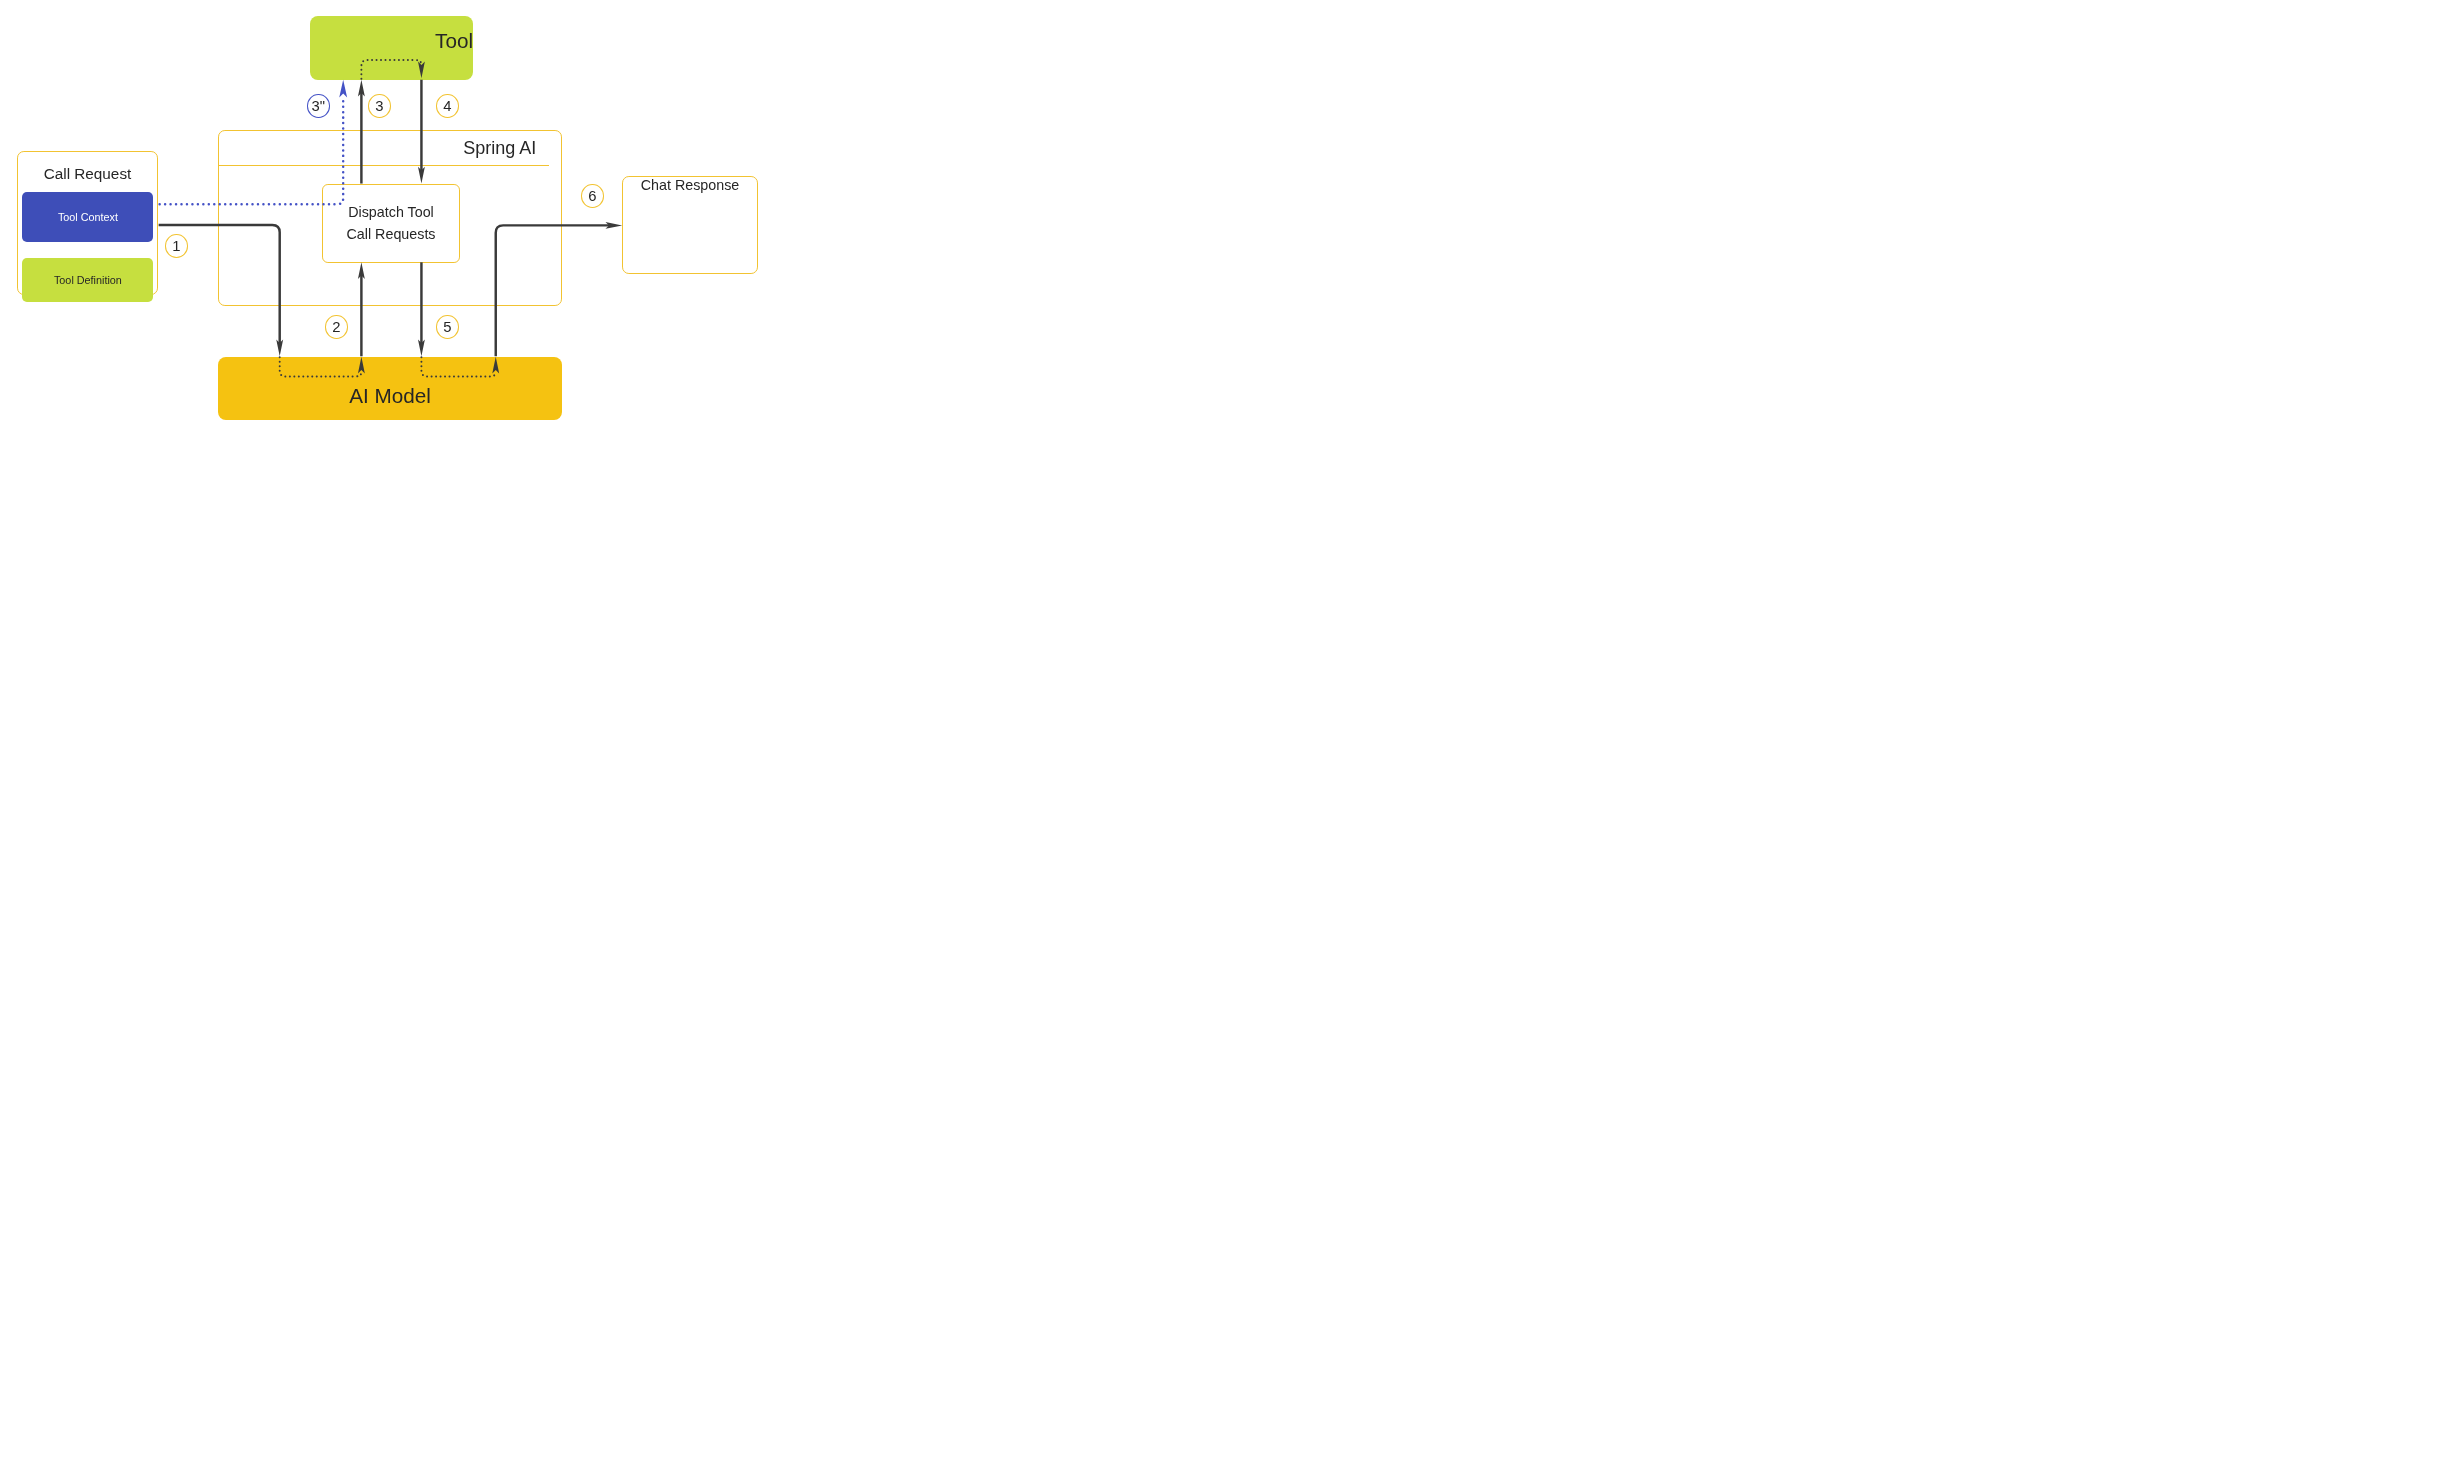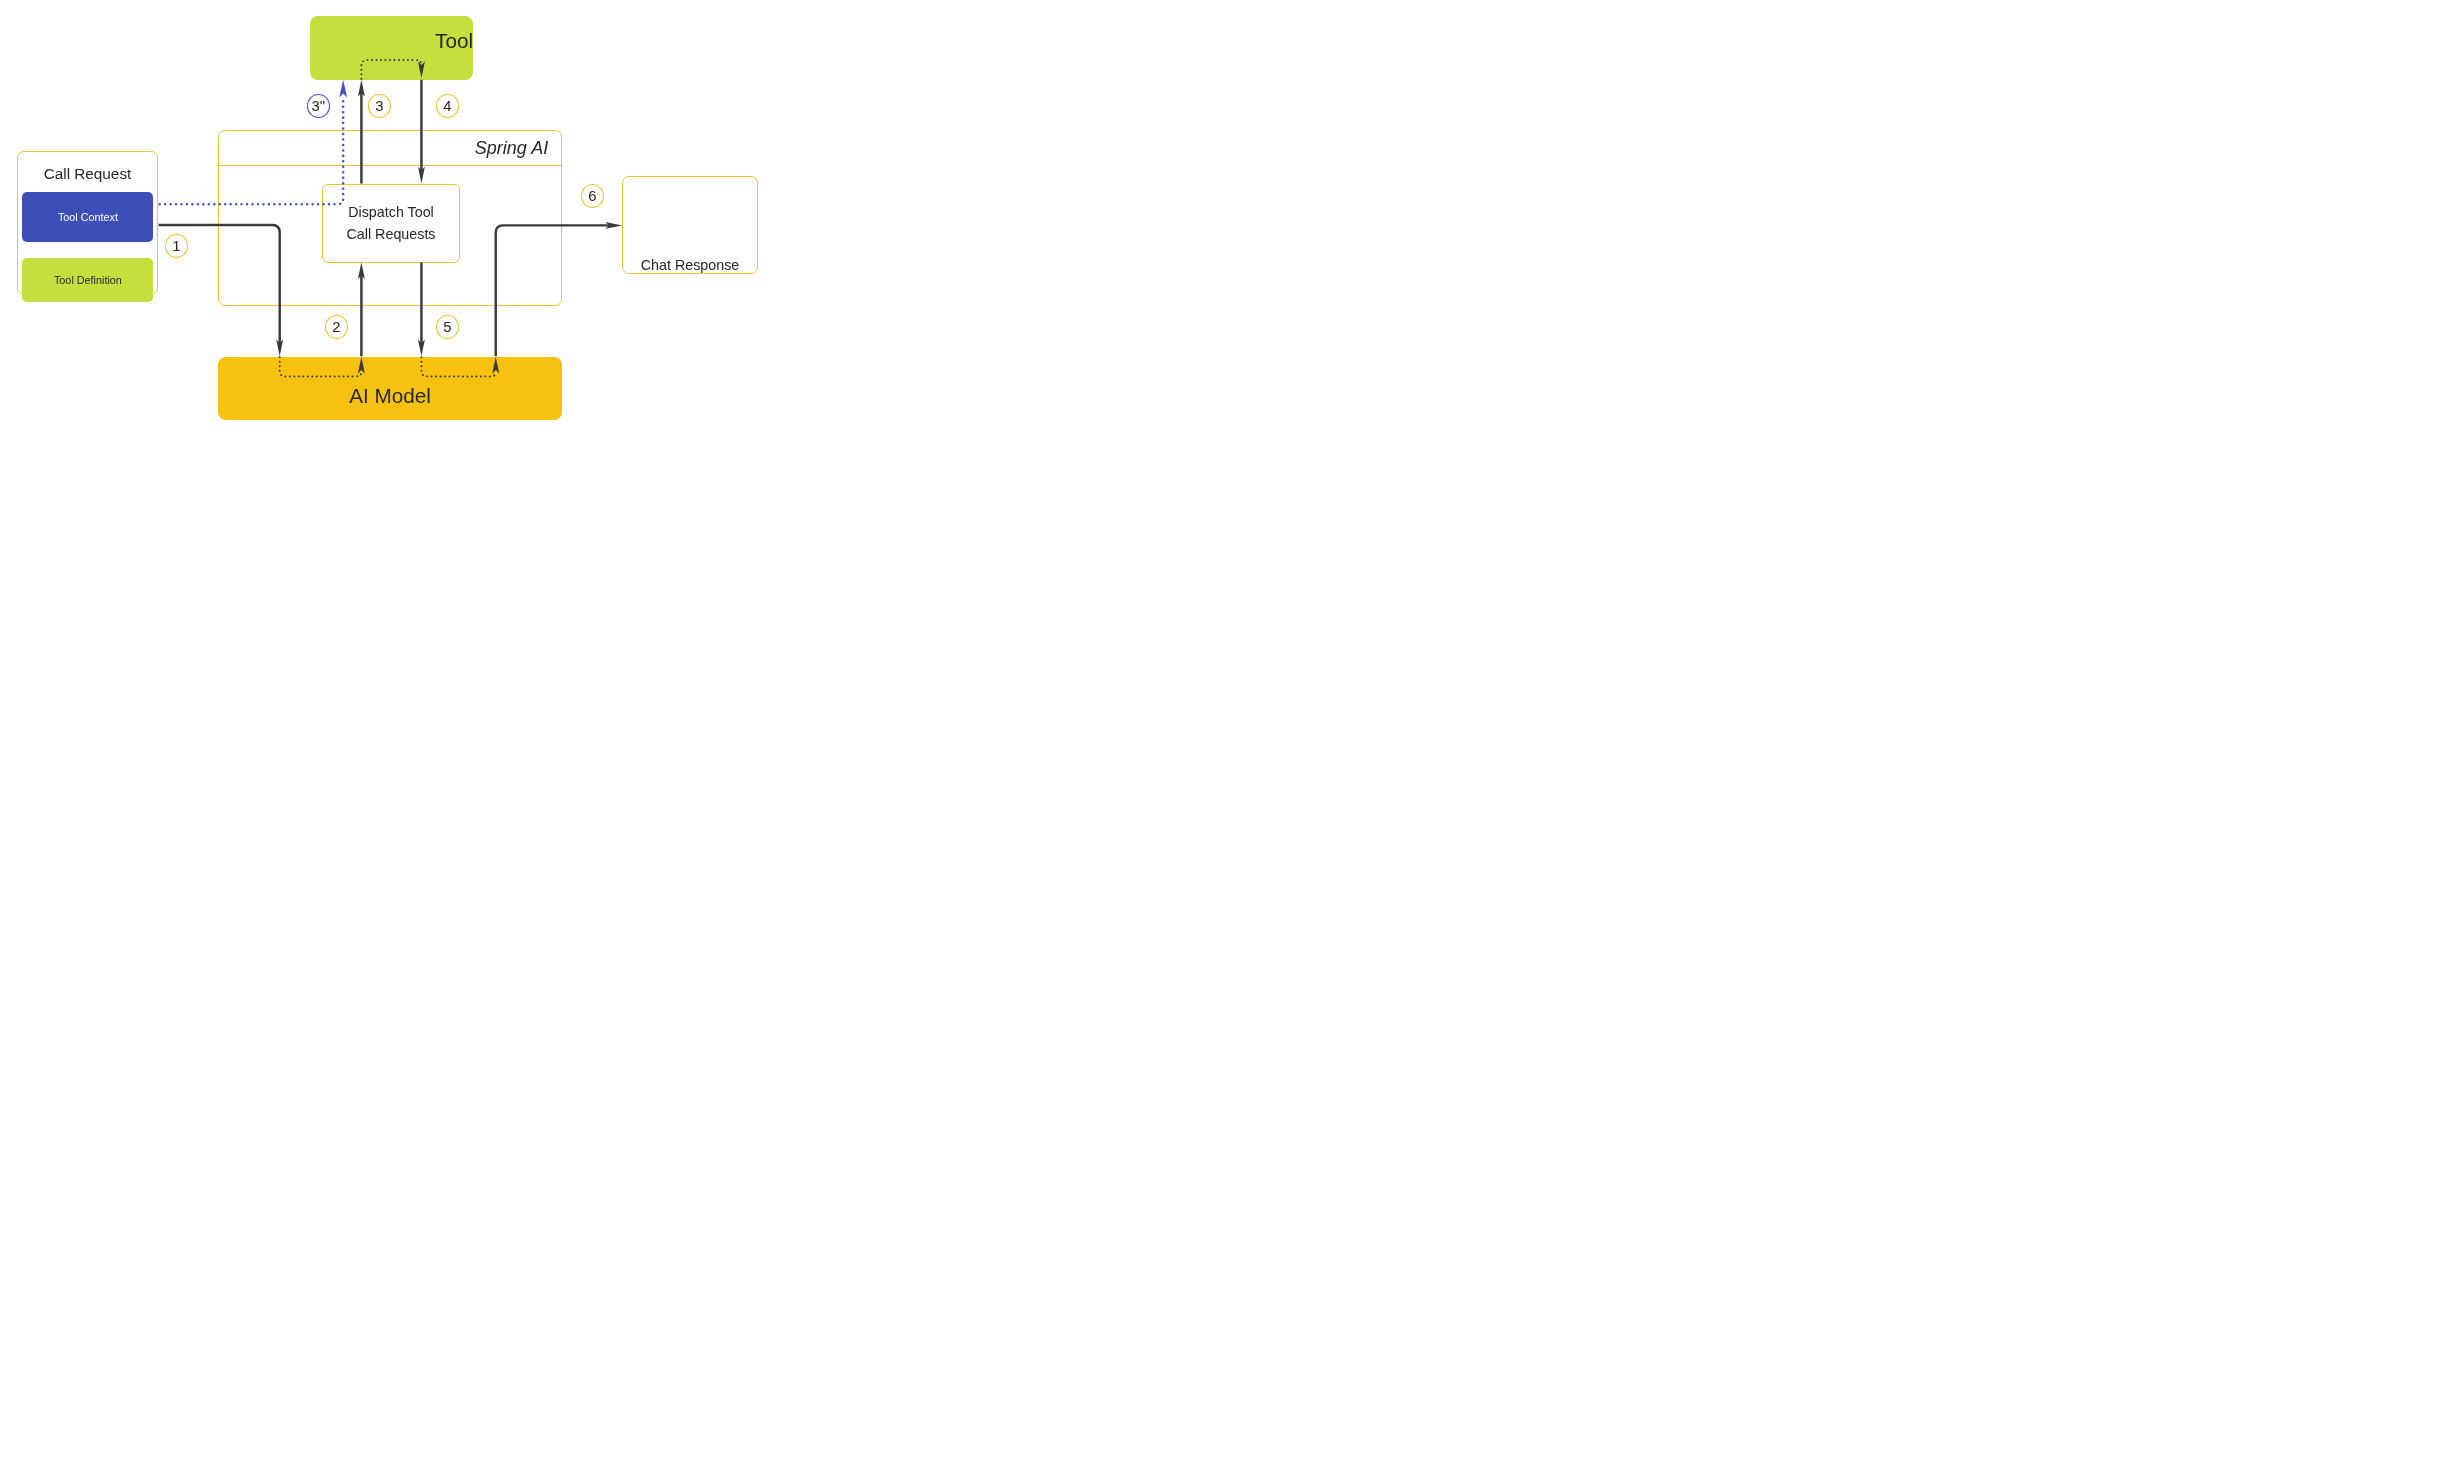--- a/index.html
+++ b/index.html
@@ -31,25 +31,25 @@
     display:flex;align-items:center;justify-content:flex-end;
     padding-bottom:12.8px;
     font-size:20.7px;color:var(--text_dark);
   }
   .spring-box{
     left:218px;top:130px;width:344px;height:176px;
     border:1.5px solid var(--gold_stroke);border-radius:6.9px;
     background:transparent;
   }
   .spring-title-band{
-    position:absolute;left:0;top:0;right:0;height:35px;
+    position:absolute;left:0;top:0;right:12px;height:35px;
     border-bottom:1.5px solid var(--gold_stroke);
     display:flex;align-items:center;justify-content:flex-end;
     padding-right:12.8px;
-    font-size:18px;color:var(--text_dark);font-style:italic;
+    font-size:18px;color:var(--text_dark);
   }
   .dispatch-box{
     left:322px;top:184px;width:138px;height:79px;
     background:var(--white);
     border:1.5px solid var(--gold_stroke);border-radius:5.9px;
     display:flex;flex-direction:column;align-items:center;justify-content:center;
     font-size:14.3px;line-height:1.48;color:var(--text_dark);
     text-align:center;
   }
   .chat-request-box{
@@ -70,21 +70,21 @@
   .tool-definition-box{
     position:absolute;left:4.4px;top:90px;width:131px;height:44px;
     background:var(--green);border-radius:4.9px;
     display:flex;align-items:center;justify-content:center;
     font-size:10.8px;color:var(--text_dark);margin-top:16px;
   }
   .chat-response-box{
     left:622px;top:176px;width:136px;height:98px;
     background:var(--white);
     border:1.5px solid var(--gold_stroke);border-radius:6.9px;
-    display:flex;align-items:flex-end;justify-content:center;
+    display:flex;align-items:flex-start;justify-content:center;
     font-size:14.3px;color:var(--text_dark);
   }
   .ai-model-box{
     left:218px;top:357px;width:344px;height:63px;
     background:var(--gold_fill);border-radius:7.9px;
     display:flex;align-items:center;justify-content:center;
     padding-top:14.8px;
     font-size:20.7px;color:var(--text_dark);
   }
   .step-circle{

